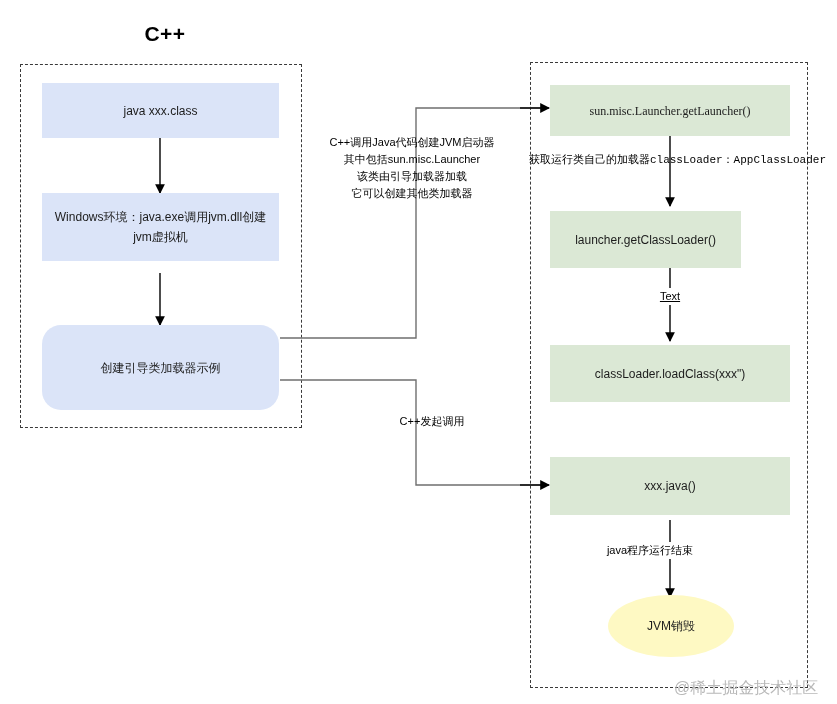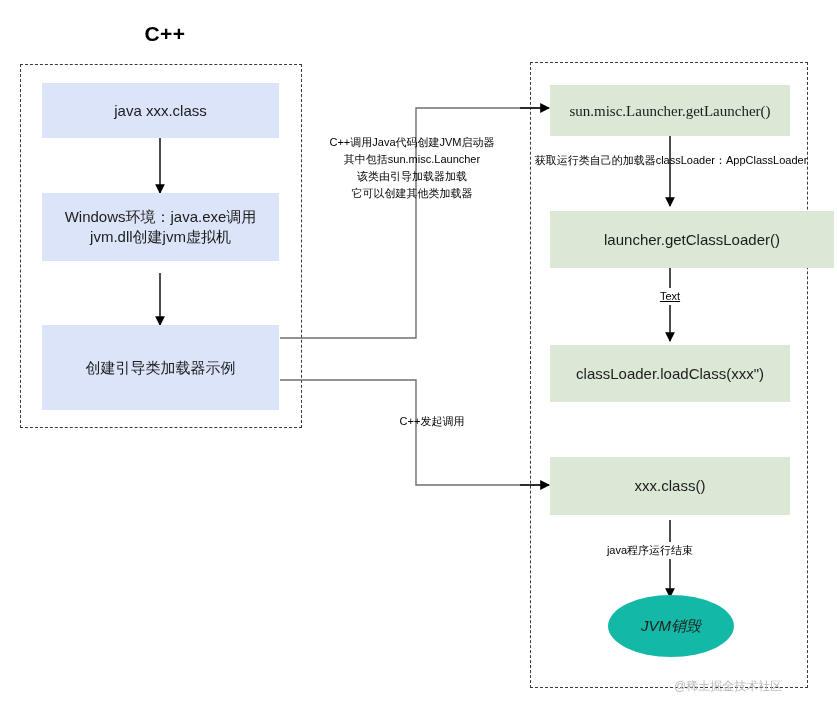--- a/index.html
+++ b/index.html
@@ -34,35 +34,34 @@
     box-sizing: border-box;
     background: transparent;
   }
   .node {
     position: absolute;
     box-sizing: border-box;
     display: flex;
     align-items: center;
     justify-content: center;
     text-align: center;
-    font-size: 15px;
+    font-size: 12px;
     line-height: 20px;
     padding: 4px 10px;
     color: #1c1c1c;
   }
   .node-blue {
     background: #dbe4f8;
   }
   .node-green {
     background: #dbe8d5;
   }
   .node-pink {
-    background: #14b8a6;
+    background: #fef9c3;
     border-radius: 50%;
-    font-style: italic;
   }
   .edge-label {
     position: absolute;
     font-size: 11px;
     line-height: 17px;
     color: #000000;
     text-align: center;
     white-space: pre-line;
     background: transparent;
   }
@@ -73,21 +72,21 @@
     position: absolute;
     left: 0;
     top: 0;
     width: 837px;
     height: 704px;
     overflow: visible;
     pointer-events: none;
   }
   .watermark {
     position: absolute;
-    font-size: 12px;
+    font-size: 16px;
     color: #b9b9b9;
     white-space: nowrap;
   }
 </style>
 </head>
 <body>
 
 <div id="canvas">
 
   <div class="col-title" style="left:100px; top:22px; width:130px;">C++</div>
@@ -117,50 +116,50 @@
   </svg>
 
   <div class="node node-blue" style="left:42px; top:83px; width:237px; height:55px;">
     <span>java xxx.class</span>
   </div>
 
   <div class="node node-blue" style="left:42px; top:193px; width:237px; height:68px;">
     <span>Windows环境：java.exe调用jvm.dll创建jvm虚拟机</span>
   </div>
 
-  <div class="node node-blue" style="left:42px; top:325px; width:237px; height:85px;">
+  <div class="node node-blue" style="left:42px; top:325px; width:237px; height:85px;border-radius:19px;">
     <span>创建引导类加载器示例</span>
   </div>
 
   <div class="node node-green" style="left:550px; top:85px; width:240px; height:51px;font-family:Liberation Serif, serif;">
     <span>sun.misc.Launcher.getLauncher()</span>
   </div>
 
-  <div class="node node-green" style="left:550px; top:211px; width:284px; height:57px;">
+  <div class="node node-green" style="left:550px; top:211px; width:191px; height:57px;">
     <span>launcher.getClassLoader()</span>
   </div>
 
   <div class="node node-green" style="left:550px; top:345px; width:240px; height:57px;">
     <span>classLoader.loadClass(xxx")</span>
   </div>
 
   <div class="node node-green" style="left:550px; top:457px; width:240px; height:58px;">
-    <span>xxx.class()</span>
+    <span>xxx.java()</span>
   </div>
 
   <div class="node node-pink" style="left:608px; top:595px; width:126px; height:62px;">
     <span>JVM销毁</span>
   </div>
 
   <div class="edge-label" style="left:312px; top:134px; width:200px;">C++调用Java代码创建JVM启动器
 其中包括sun.misc.Launcher
 该类由引导加载器加载
 它可以创建其他类加载器</div>
 
-  <div class="edge-label nowrap" style="left:516px; top:152px; width:310px; text-align:center;">获取运行类自己的加载器classLoader：AppClassLoader</div>
+  <div class="edge-label nowrap" style="left:516px; top:152px; width:310px; text-align:right;font-family:Liberation Mono, monospace;">获取运行类自己的加载器classLoader：AppClassLoader</div>
 
   <div class="edge-label nowrap" style="left:640px; top:288px; width:60px; background:#ffffff;text-decoration:underline;">Text</div>
 
   <div class="edge-label nowrap" style="left:372px; top:413px; width:120px; text-align:center;">C++发起调用</div>
 
   <div class="edge-label nowrap" style="left:580px; top:542px; width:140px; background:#ffffff;">java程序运行结束</div>
 
   <div class="watermark" style="left:674px; top:678px;">@稀土掘金技术社区</div>
 
 </div>

